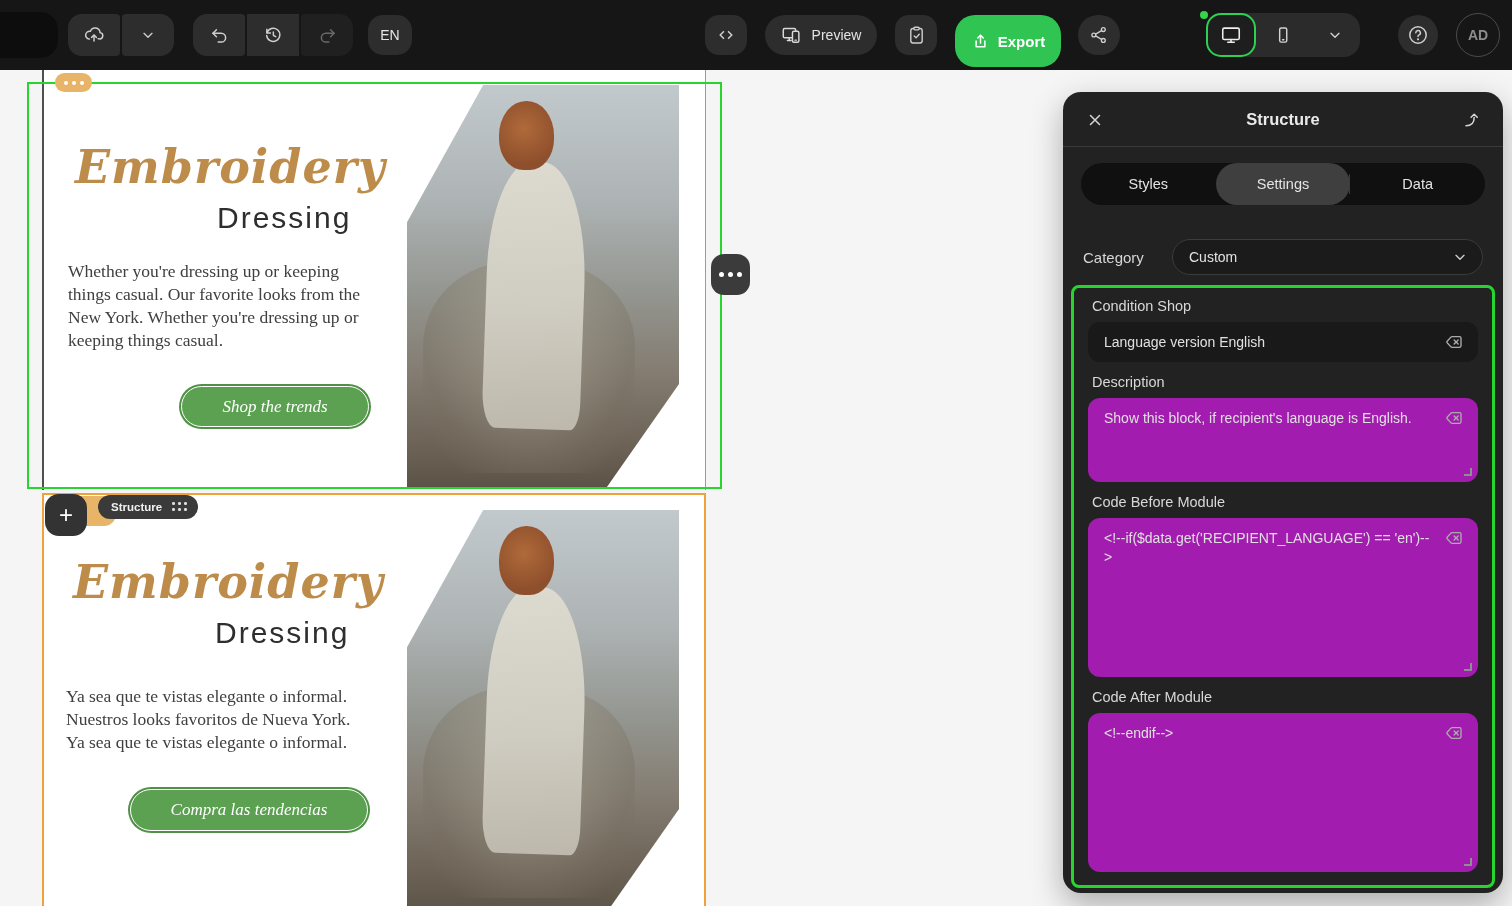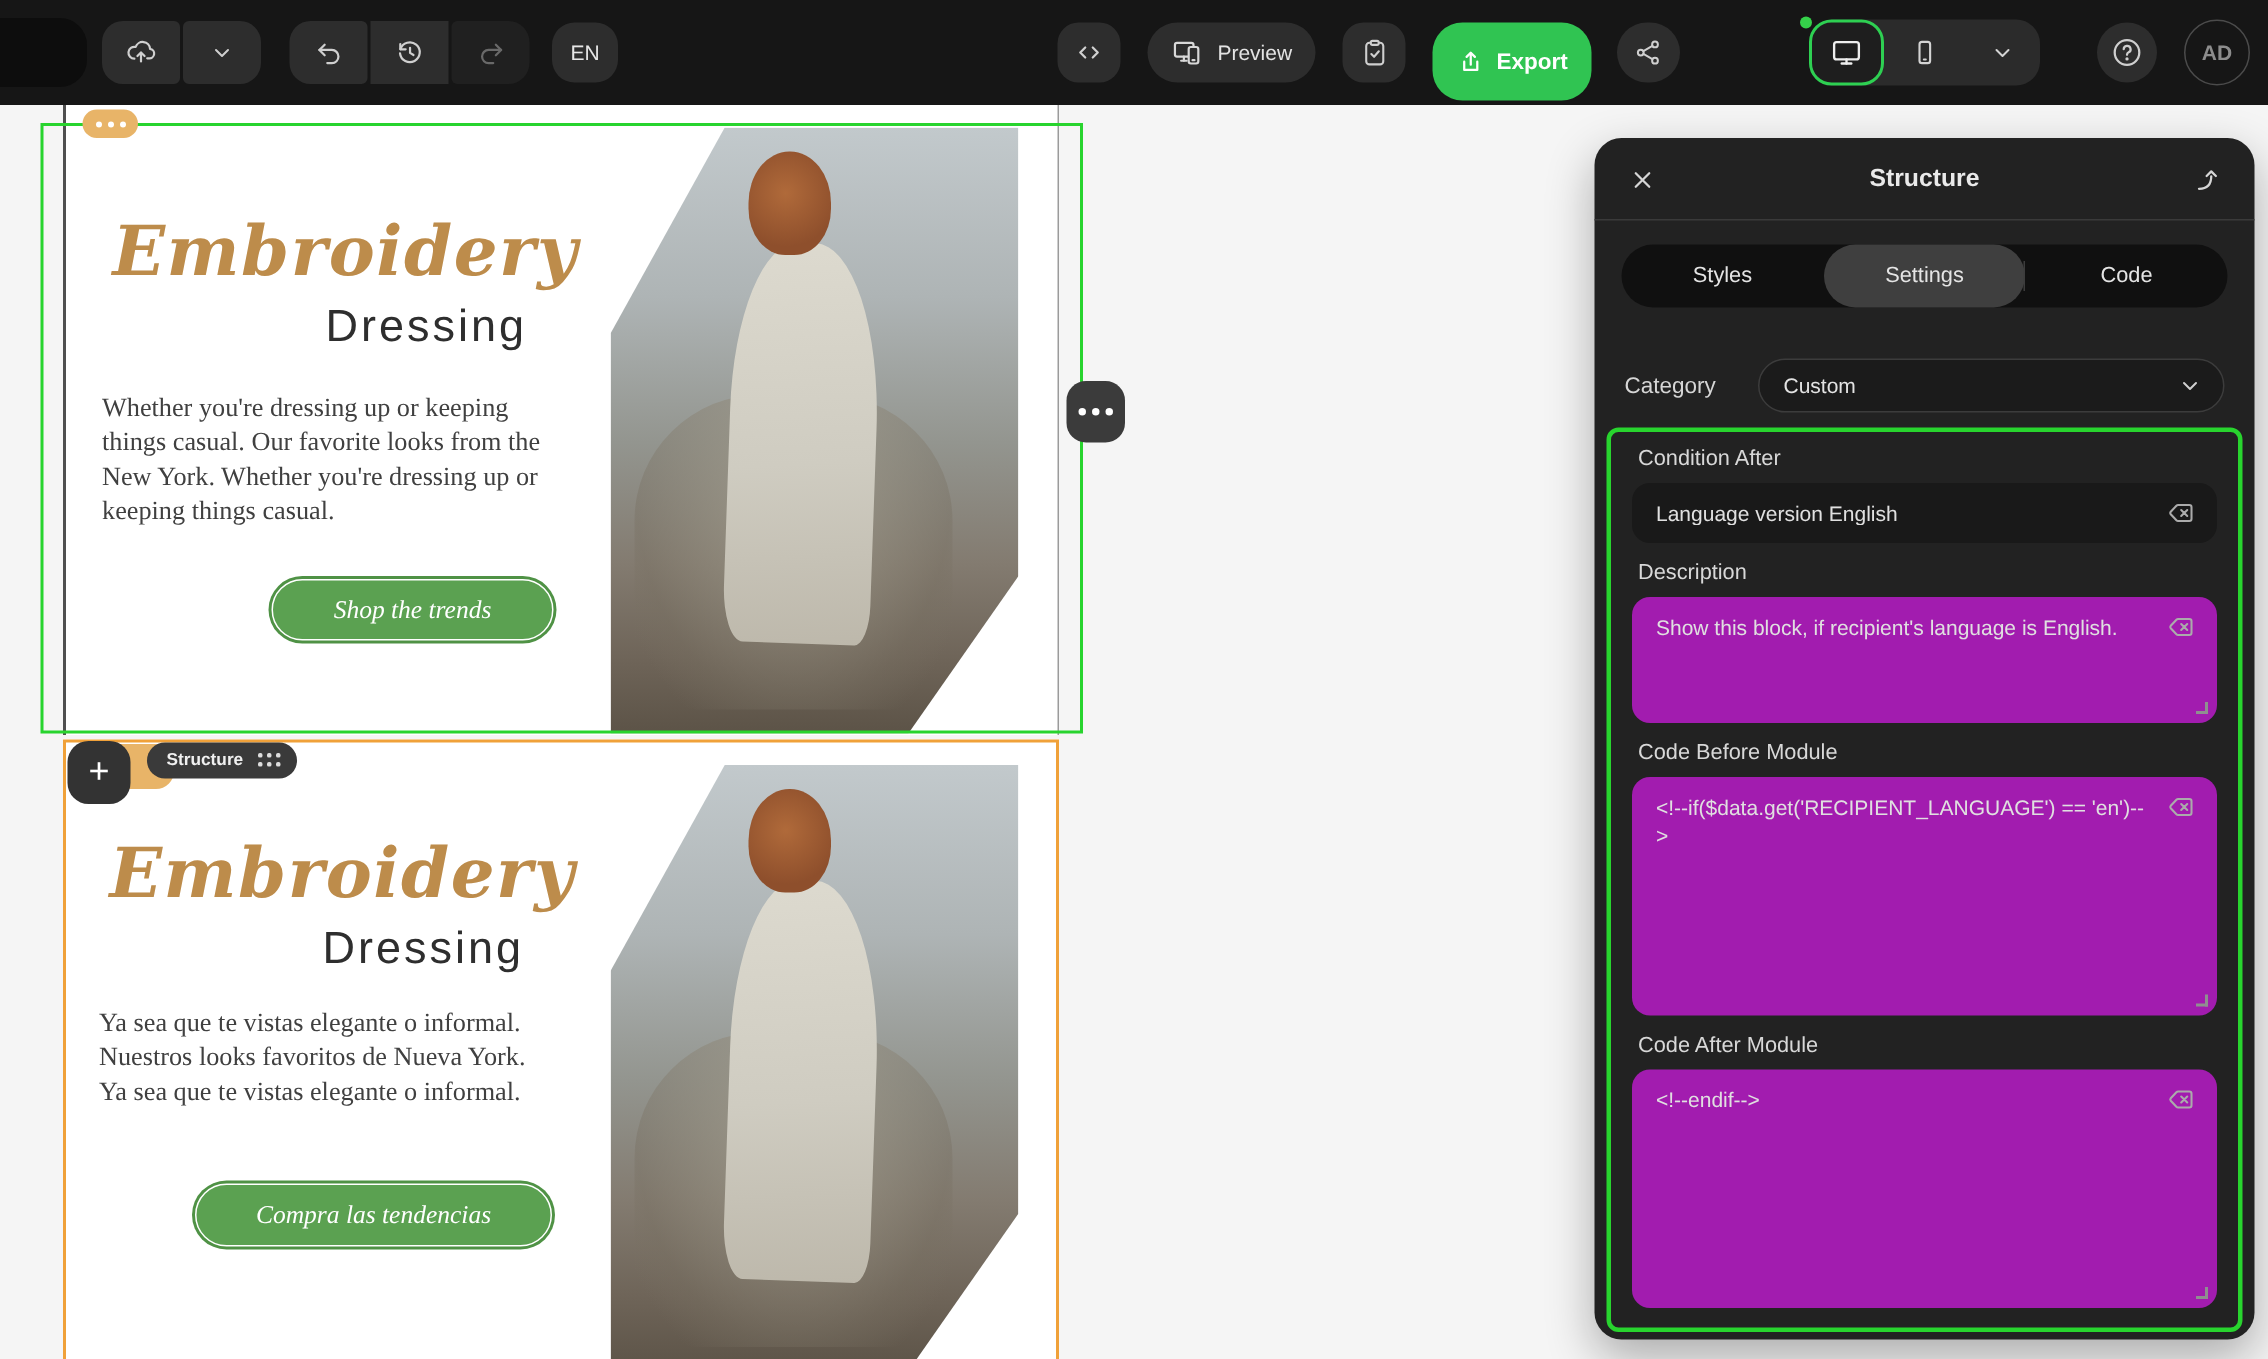--- a/index.html
+++ b/index.html
@@ -120,21 +120,21 @@
     <div class="photo">
       <i class="cardigan"></i>
       <i class="dress"></i>
       <i class="hair"></i>
     </div>
   </div>
 
   <div class="email-block block2">
     <div class="logo-script" style="left:29px; top:60px;">Embroidery</div>
     <div class="logo-sub" style="left:171px; top:121px;">Dressing</div>
-    <div class="body-text" style="left:22px; top:175px;">Ya sea que te vistas elegante o informal. Nuestros looks favoritos de Nueva York. Ya sea que te vistas elegante o informal.</div>
+    <div class="body-text" style="left:22px; top:190px;">Ya sea que te vistas elegante o informal. Nuestros looks favoritos de Nueva York. Ya sea que te vistas elegante o informal.</div>
     <div class="shop-btn" style="left:86px; top:294px; width:238px; height:42px;">
       <span>Compra las tendencias</span>
     </div>
     <div class="photo">
       <i class="cardigan"></i>
       <i class="dress"></i>
       <i class="hair"></i>
     </div>
   </div>
 
@@ -303,38 +303,38 @@
     </div>
 
     <div class="tabs">
       <div class="tab">
           <span>Styles</span>
         </div>
       <div class="tab active">
           <span>Settings</span>
         </div>
       <div class="tab">
-          <span>Code</span>
+          <span>Data</span>
         </div>
       <span class="tab-div"></span>
     </div>
 
     <div class="cat-row">
       <span class="cat-label">Category</span>
       <div class="select">
         <span>Custom</span>
         <svg width="16" height="16" viewBox="0 0 24 24" fill="none" stroke="#cfcfcf" stroke-width="2">
             <path d="m6 9.5 6 6 6-6"></path>
           </svg>
       </div>
     </div>
 
     <div class="cond-group">
 
-      <div class="f-label">Condition After</div>
+      <div class="f-label">Condition Shop</div>
       <div class="f-input">
         <input readonly="" value="Language version English" style="">
         <span class="clear-ic">
           <svg width="23" height="22" viewBox="0 0 24 24" fill="none" stroke="#ababab" stroke-width="1.5">
             <path d="M9.3 6.2h8.2c.9 0 1.6.7 1.6 1.6v8.4c0 .9-.7 1.6-1.6 1.6H9.3c-.4 0-.9-.2-1.2-.5L4 12.9c-.4-.5-.4-1.3 0-1.8l4.1-4.4c.3-.3.8-.5 1.2-.5z"></path>
             <path d="m11.6 9.8 4.4 4.4m0-4.4-4.4 4.4"></path>
           </svg>
         </span>
       </div>
 

